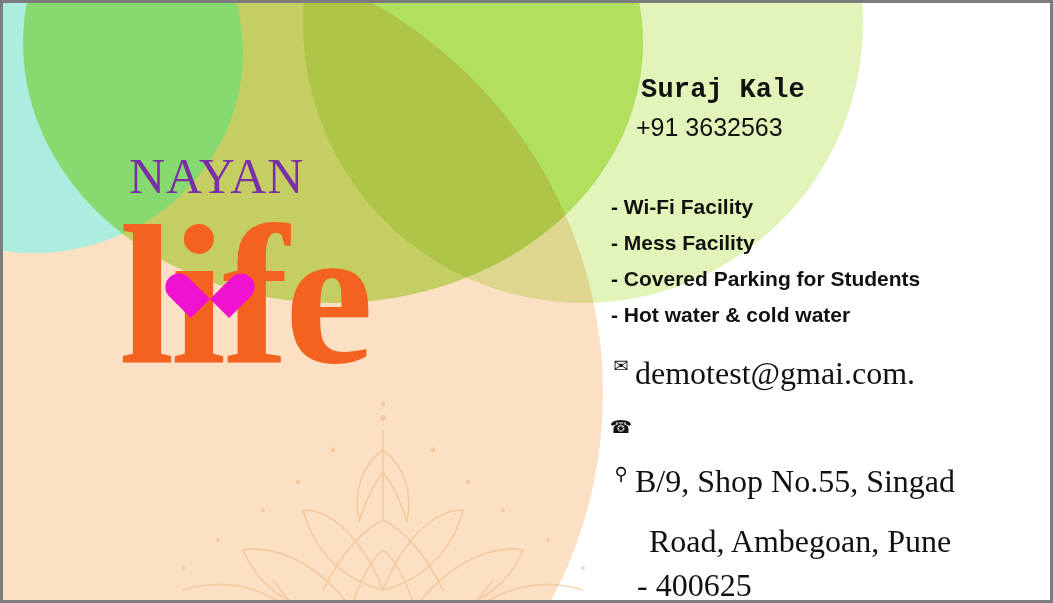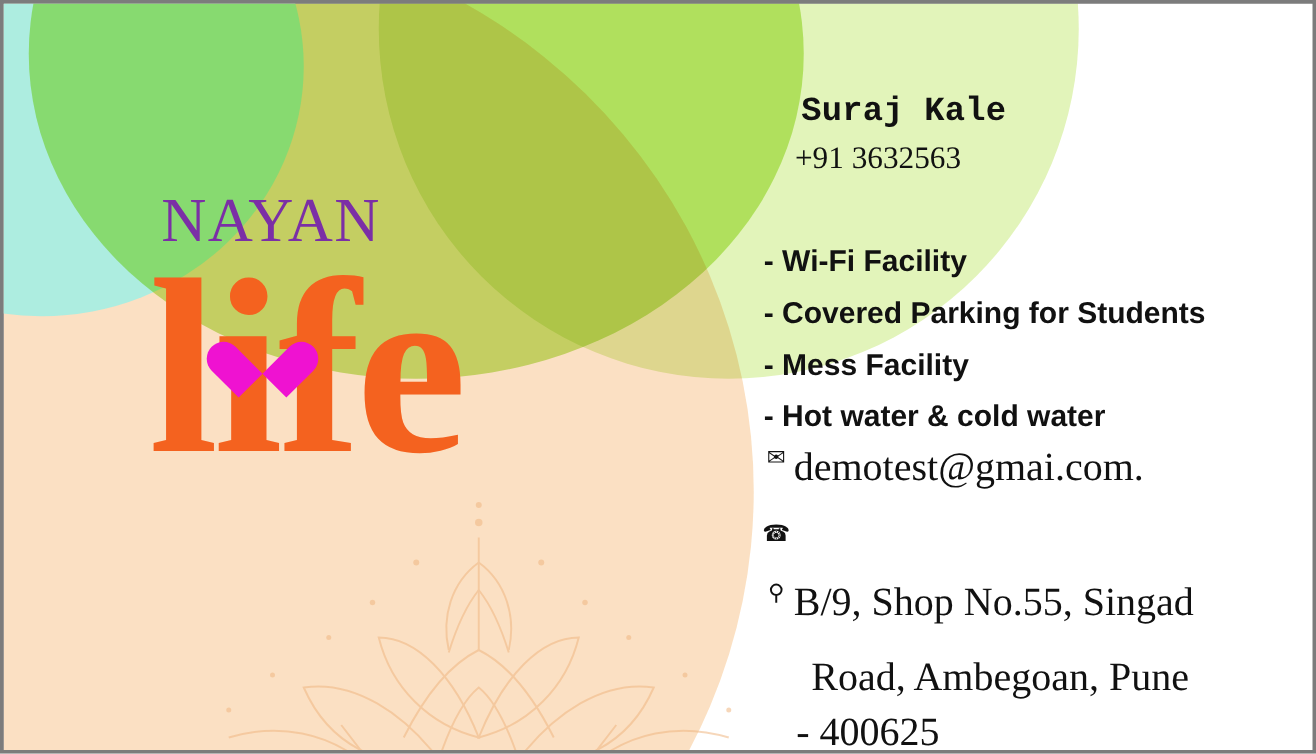--- a/index.html
+++ b/index.html
@@ -141,33 +141,33 @@
     top: 72px;
     font-family: Liberation Mono, monospace;
     font-weight: bold;
     font-size: 27px;
     letter-spacing: 0.2px;
   }
   .phone-top {
     position: absolute;
     left: 33px;
     top: 110px;
-    font-family: Liberation Serif, serif;
+    font-family: Liberation Sans, sans-serif;
     font-size: 25px;
   }
   .features {
     position: absolute;
     left: 8px;
     top: 186px;
     width: 430px;
   }
   .feature {
     font-family: "Liberation Sans", sans-serif;
     font-weight: bold;
-    font-size: 24px;
+    font-size: 21px;
     line-height: 1.72;
     white-space: nowrap;
   }
   .contacts {
     position: absolute;
     left: 4px;
     top: 348px;
     width: 436px;
   }
   .contact-row {
@@ -243,22 +243,22 @@
     </div>
   </div>
 
   <div class="info">
 
     <div class="name">Suraj Kale</div>
     <div class="phone-top">+91 3632563</div>
 
     <div class="features">
       <div class="feature">- Wi-Fi Facility</div>
+      <div class="feature">- Mess Facility</div>
       <div class="feature">- Covered Parking for Students</div>
-      <div class="feature">- Mess Facility</div>
       <div class="feature">- Hot water &amp; cold water</div>
     </div>
 
     <div class="contacts">
 
       <div class="contact-row">
         <div class="contact-icon">✉</div>
         <div class="contact-text">demotest@gmai.com.</div>
       </div>
 

